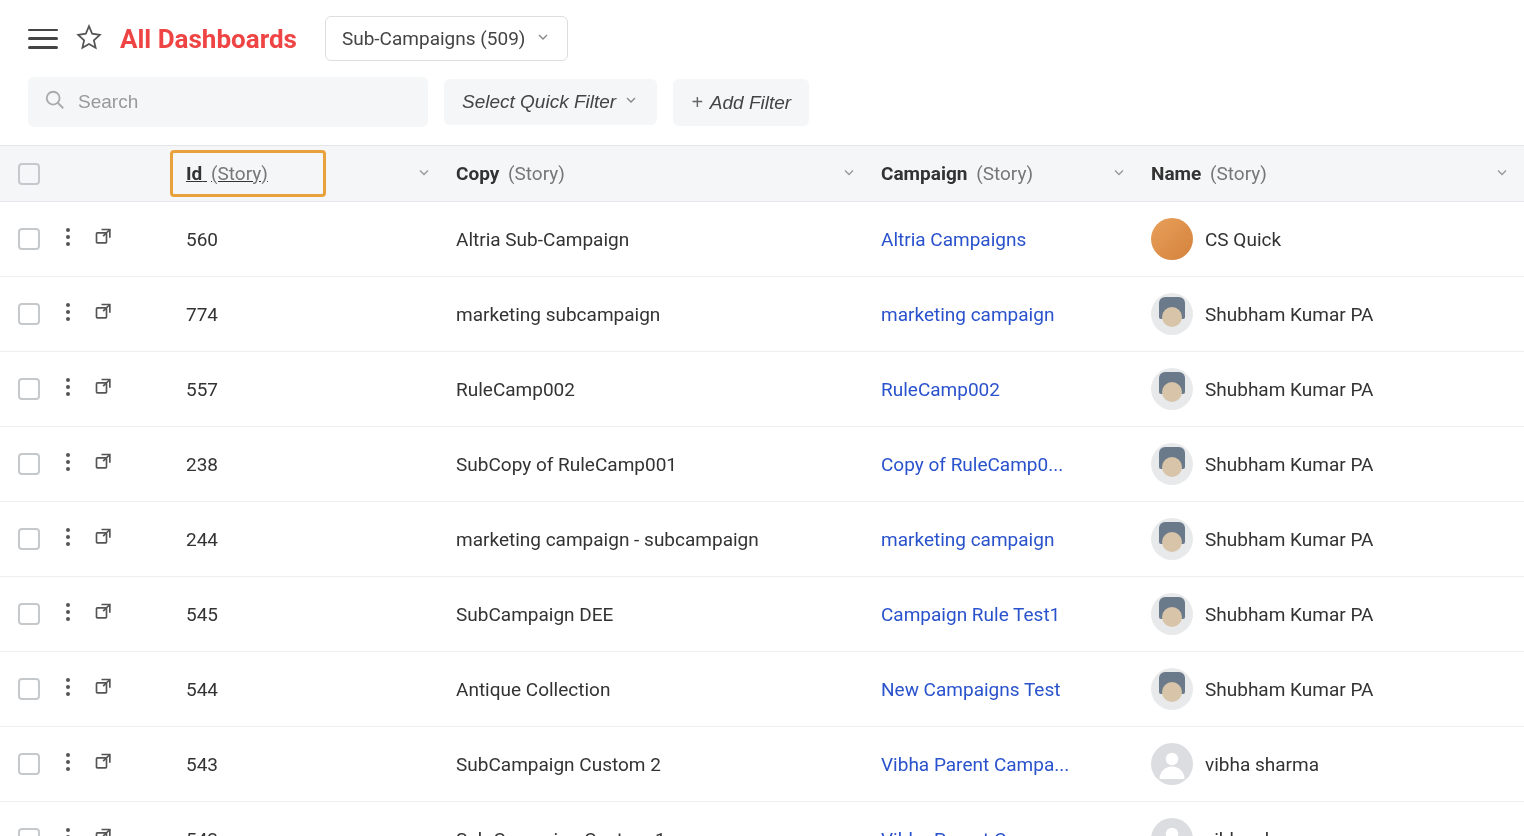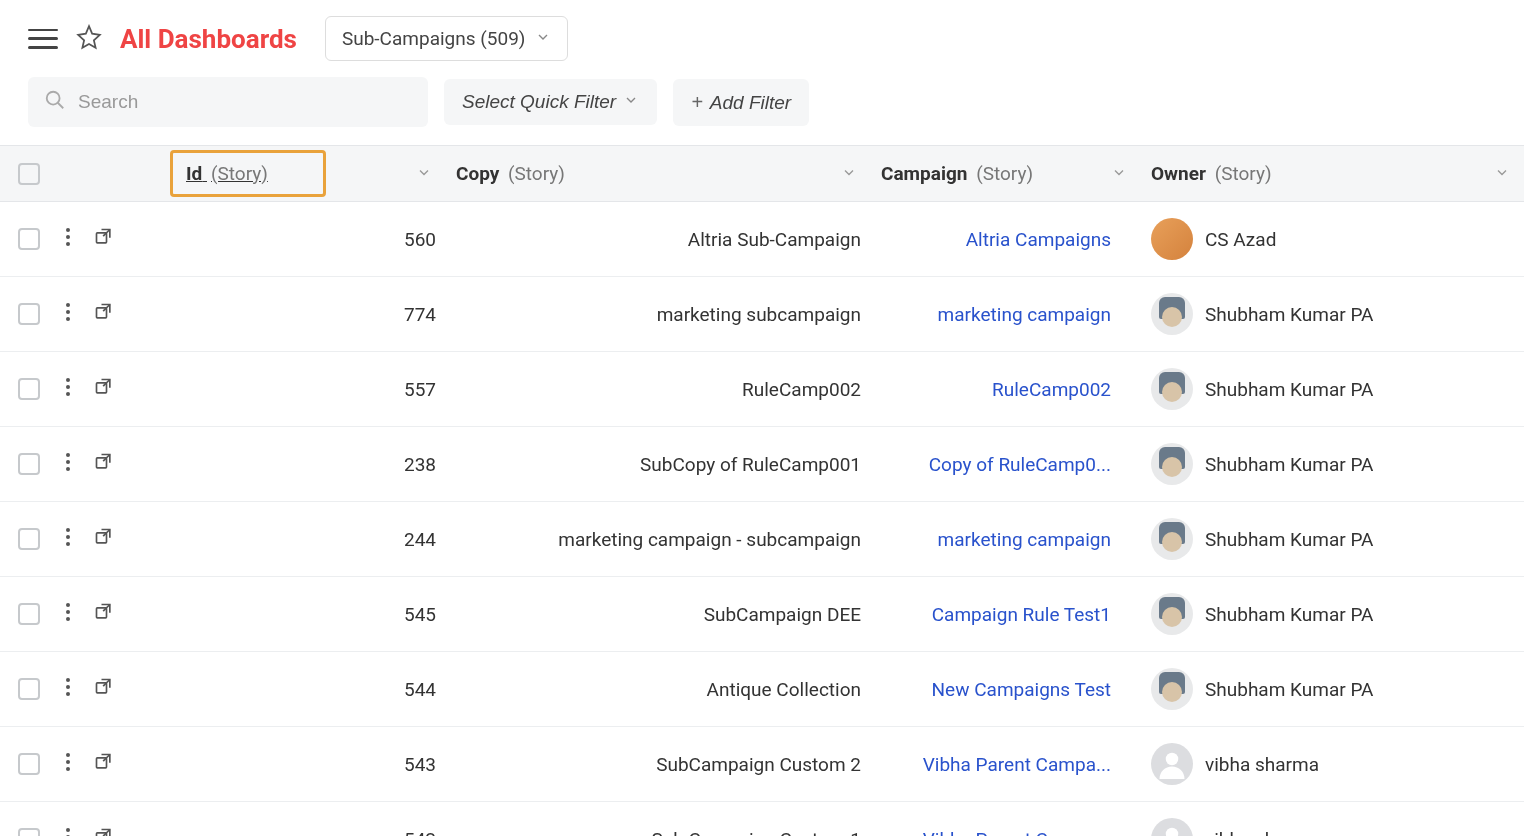--- a/index.html
+++ b/index.html
@@ -126,21 +126,20 @@
     border: 3px solid #e9a23b;
     border-radius: 4px;
     left: -6px;
     top: 4px;
     right: 120px;
     bottom: 4px;
     pointer-events: none;
   }
   tbody tr {
     border-bottom: 1px solid #eceef0;
-    text-align: right;
   }
   td {
     padding: 16px 10px;
     font-size: 19px;
     color: #333;
     vertical-align: middle;
   }
   td.col-check { padding-left: 18px; }
   .checkbox {
     width: 22px;
@@ -281,21 +280,21 @@
       <th class="col-campaign">
         <span>Campaign</span>
         <span class="subtype">(Story)</span>
         <span class="sort-chevron">
           <svg viewBox="0 0 24 24">
               <polyline points="6 9 12 15 18 9"></polyline>
             </svg>
         </span>
       </th>
       <th class="col-owner">
-        <span>Owner</span>
+        <span>Name</span>
         <span class="subtype">(Story)</span>
         <span class="sort-chevron">
           <svg viewBox="0 0 24 24">
               <polyline points="6 9 12 15 18 9"></polyline>
             </svg>
         </span>
       </th>
     </tr>
   </thead>
   <tbody id="table-body">
@@ -322,21 +321,21 @@
     </div>
         </td>
         <td>560</td>
         <td>Altria Sub-Campaign</td>
         <td>
           <a class="campaign-link">Altria Campaigns</a>
         </td>
         <td>
           <div class="owner-cell">
             <div class="avatar avatar-a"></div>
-            <span>CS Azad</span>
+            <span>CS Quick</span>
           </div>
         </td>
       </tr>
       <tr>
         <td class="col-check">
           <span class="checkbox"></span>
         </td>
         <td>
     <div class="row-actions">
       <span class="more-icon">

